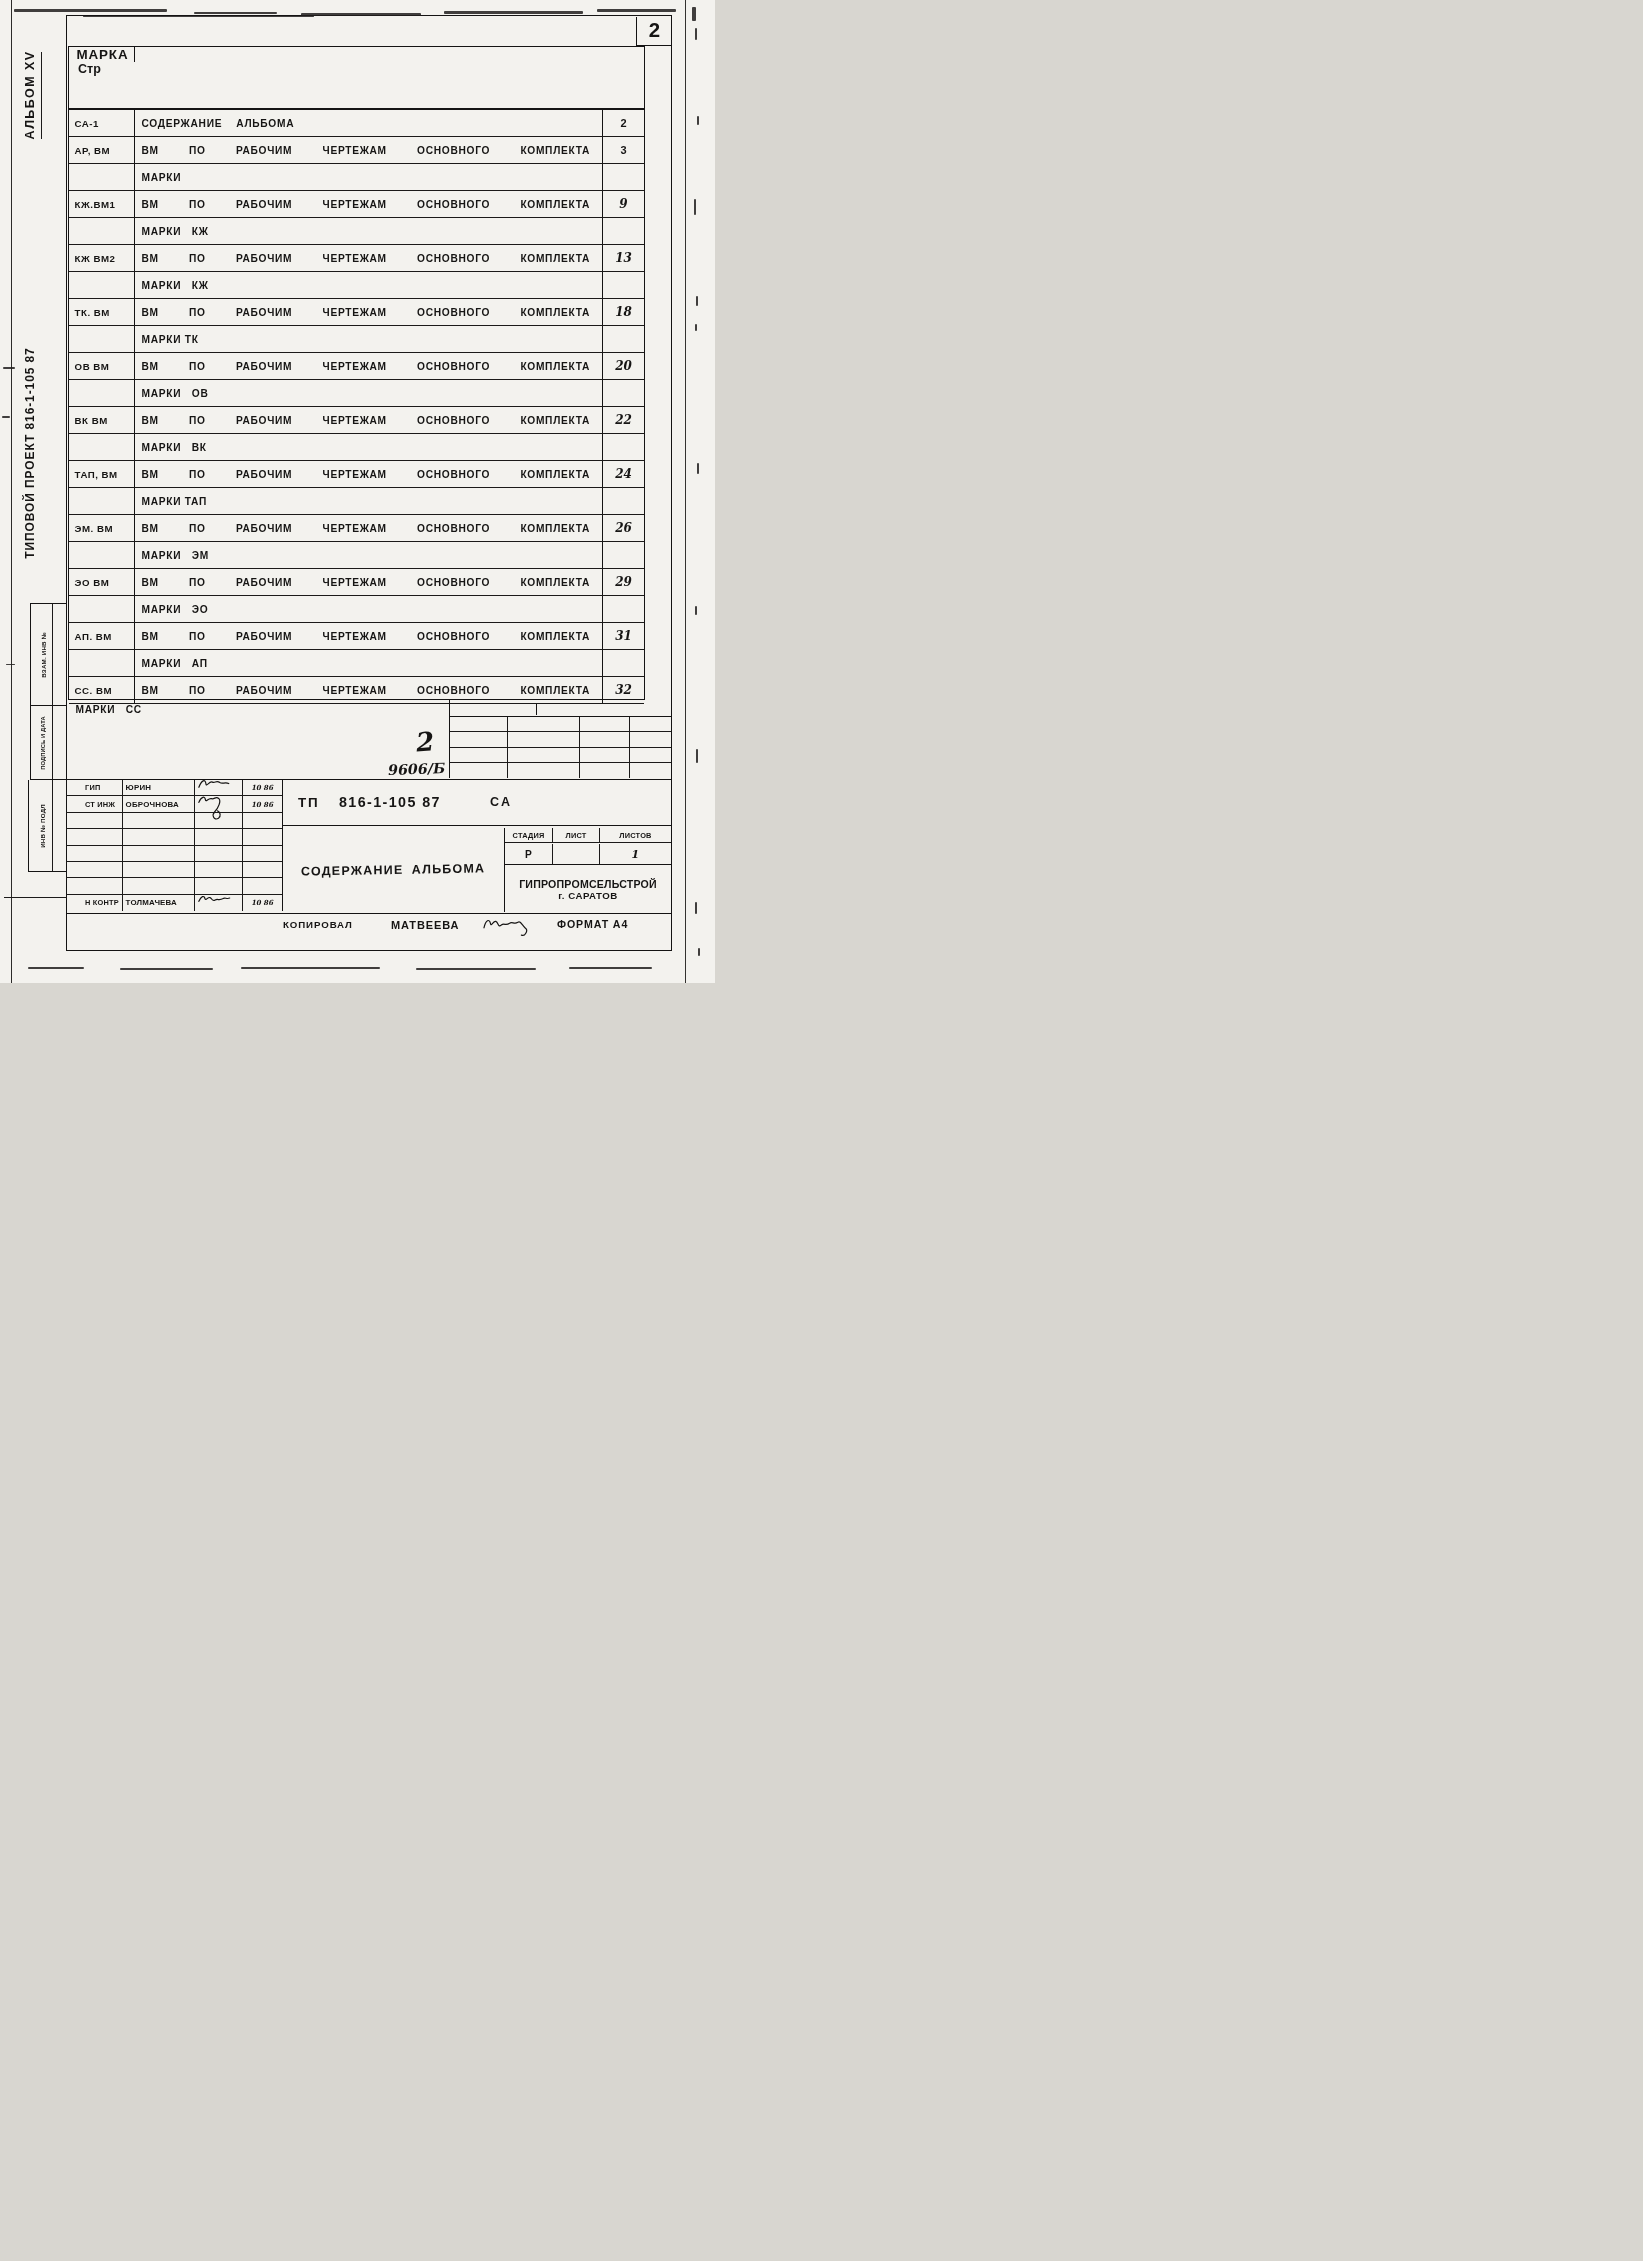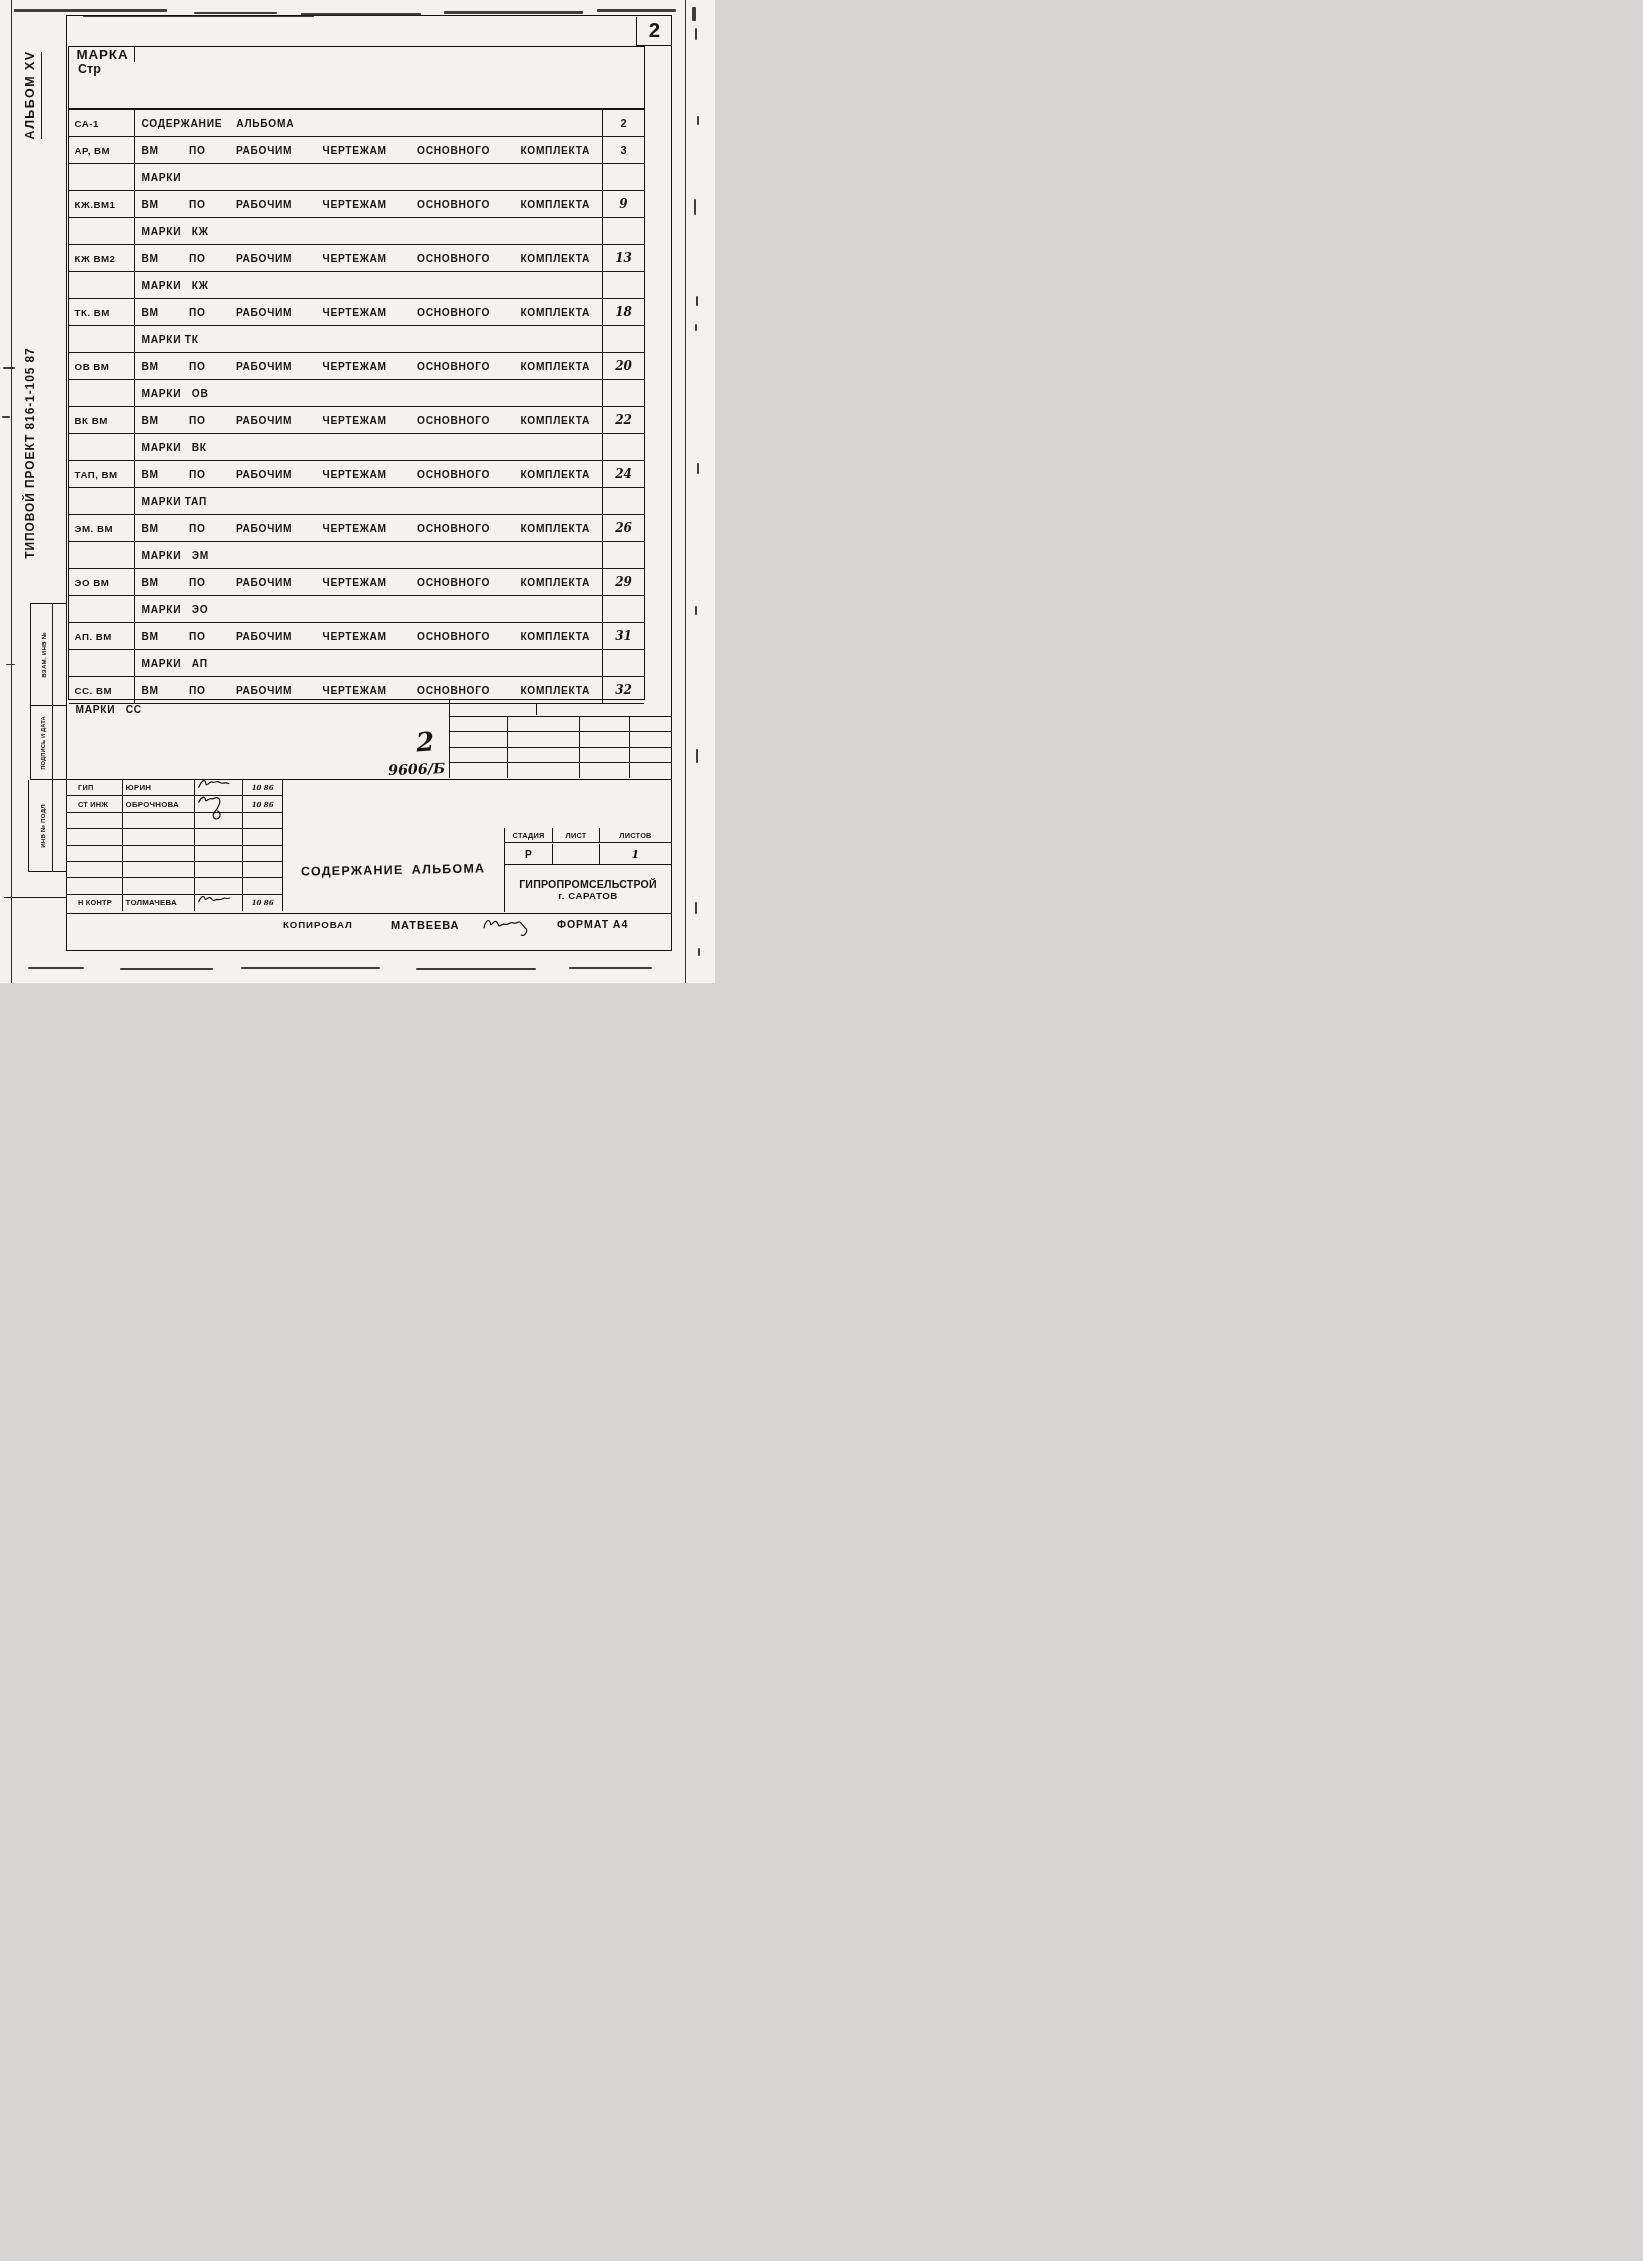--- a/index.html
+++ b/index.html
@@ -37,21 +37,21 @@
           grid-template-rows:repeat(4,1fr);border:1.4px solid #151414;border-bottom:none;}
   .chgrid div{border-right:1.2px solid #1b1a19;border-bottom:1.2px solid #1b1a19;}
   .chgrid div:nth-child(4n){border-right:none;}
   .chgrid div:nth-child(n+13){border-bottom:none;}
 
   
   .tblock{border-top:1.9px solid #141313;border-bottom:1.9px solid #141313;}
   .sigrow{display:flex;height:16.4px;border-bottom:1.1px solid #1b1a19;box-sizing:border-box;}
   .sigrow:last-child{border-bottom:none;}
   .sg{box-sizing:border-box;display:flex;align-items:center;overflow:visible;}
-  .sg1{width:57px;border-right:1.2px solid #1b1a19;padding-left:12px;font-size:7.4px;letter-spacing:0.2px;}
+  .sg1{width:57px;border-right:1.2px solid #1b1a19;padding-left:19px;font-size:7.4px;letter-spacing:0.2px;}
   .sg2{width:73px;border-right:1.2px solid #1b1a19;padding-left:2.8px;font-size:7.9px;letter-spacing:0.2px;}
   .sg3{width:48px;border-right:1.2px solid #1b1a19;position:relative;}
   .sg4{width:39px;justify-content:center;font-size:7px;}
   .stadia-h{font-size:7.4px;letter-spacing:0.2px;display:flex;align-items:center;justify-content:center;}
   .svgsig{position:absolute;overflow:visible;}
   .svgsig path{fill:none;stroke:#161514;stroke-width:2.6;stroke-linecap:round;}
   .noise{position:absolute;background:#201f1d;border-radius:0.9px;}
 </style>
 </head>
 <body>
@@ -267,20 +267,25 @@
           <div class="sg sg2 gost">ТОЛМАЧЕВА</div>
           <div class="sg sg3">
             <svg width="42" height="28" viewBox="0 0 90 60" class="svgsig" style="left: 1.9px; top: -2.8px;">
               <path d="M4,20 C9,8 15,7 17,14 C19,20 23,10 28,12 C33,14 32,21 39,17 C44,14 48,19 56,14 C60,11 64,16 70,13"></path>
             </svg>
           </div>
           <div class="sg sg4 hand">10 86</div>
         </div>
       </div>
 
+    <div class="abs" style="left:217px;top:0;width:388px;height:46px;border-bottom:1.4px solid #151414;">
+      <span class="abs gost" style="left:15px;top:15px;font-size:13.4px;letter-spacing:1.9px;">ТП</span>
+      <span class="abs gost" style="left:56px;top:14px;font-size:14.3px;letter-spacing:1.4px;">816-1-105 87</span>
+      <span class="abs gost" style="left:207px;top:15px;font-size:12.5px;letter-spacing:2.3px;">СА</span>
+    </div>
 
     <div class="abs" style="left:217px;top:48px;width:222px;height:84px;border-right:1.4px solid #151414;display:flex;align-items:center;justify-content:center;">
       <span class="gost" style="font-size:12.5px;letter-spacing:1.2px;word-spacing:3.7px;transform:rotate(-1deg);">СОДЕРЖАНИЕ  АЛЬБОМА</span>
     </div>
 
     <div class="abs" style="left:439px;top:48px;width:166px;height:84px;">
       <div class="abs" style="left:0;top:0;width:48px;height:15.3px;border-right:1.2px solid #1b1a19;border-bottom:1.2px solid #1b1a19;">
         <div class="stadia-h gost" style="width:100%;height:100%;">СТАДИЯ</div>
       </div>
       <div class="abs" style="left:48px;top:0;width:47px;height:15.3px;border-right:1.2px solid #1b1a19;border-bottom:1.2px solid #1b1a19;">

